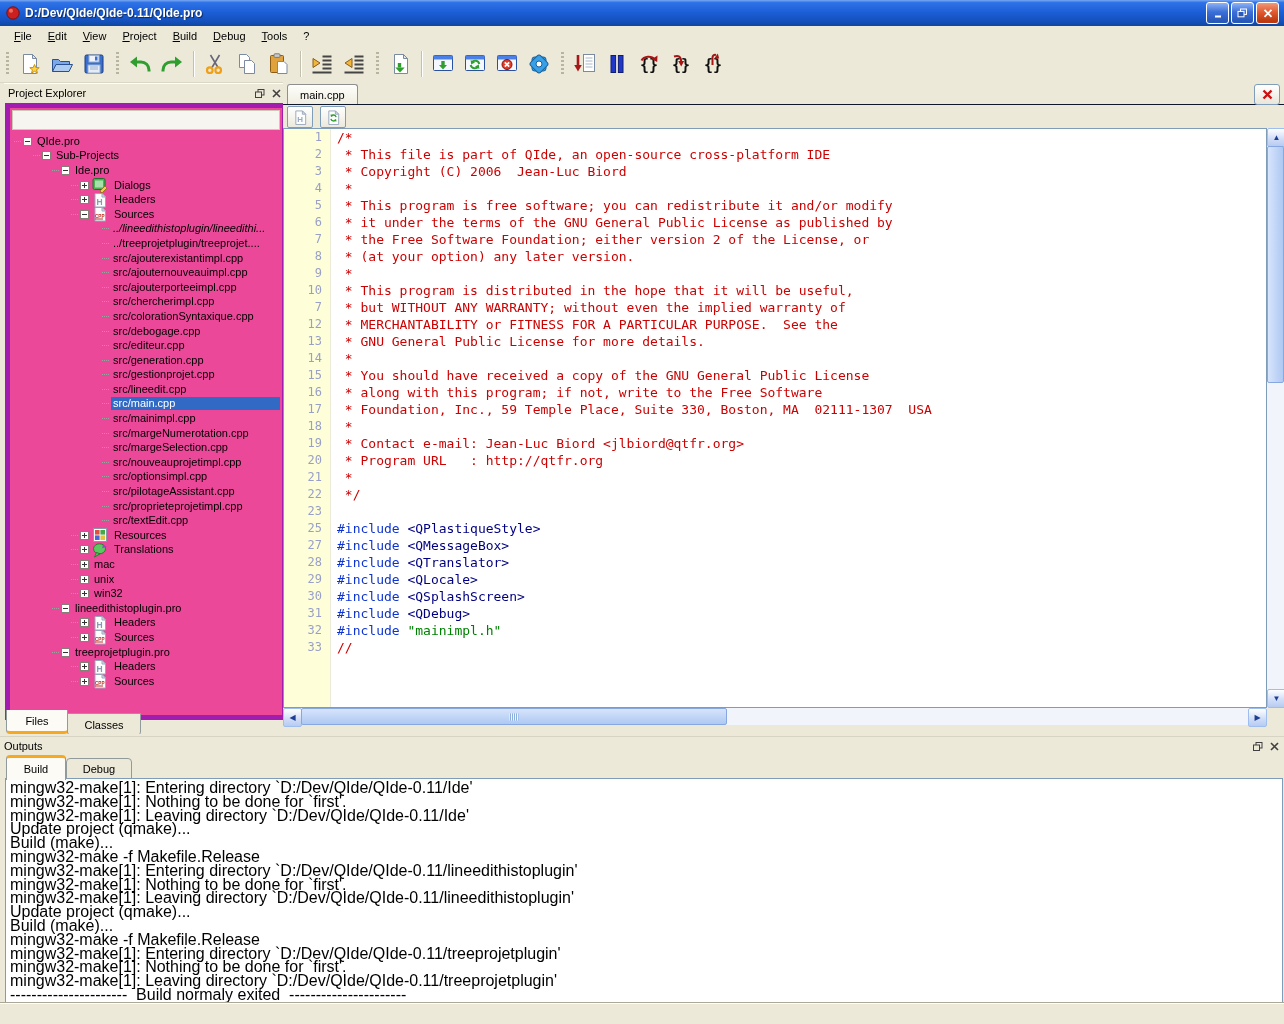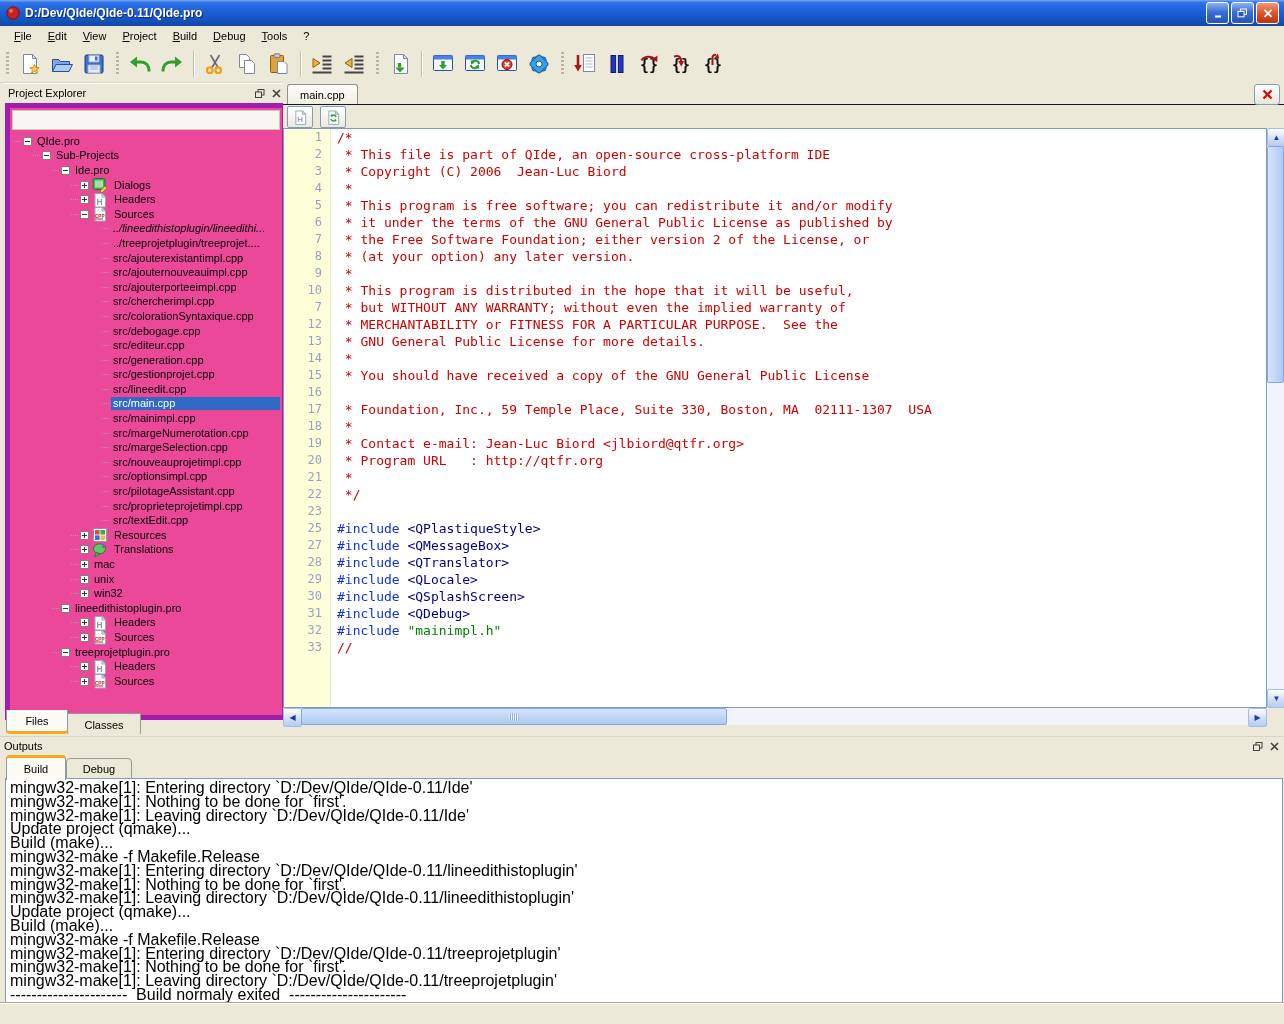--- a/index.html
+++ b/index.html
@@ -764,20 +764,21 @@
         <div class="cl">
           <span class="ln">14</span>
           <span class="lt"><span class="s-com"> *</span></span>
         </div>
         <div class="cl">
           <span class="ln">15</span>
           <span class="lt"><span class="s-com"> * You should have received a copy of the GNU General Public License</span></span>
         </div>
         <div class="cl">
           <span class="ln">16</span>
+          <span class="lt"><span class="s-com"> * along with this program; if not, write to the Free Software</span></span>
         </div>
         <div class="cl">
           <span class="ln">17</span>
           <span class="lt"><span class="s-com"> * Foundation, Inc., 59 Temple Place, Suite 330, Boston, MA  02111-1307  USA</span></span>
         </div>
         <div class="cl">
           <span class="ln">18</span>
           <span class="lt"><span class="s-com"> *</span></span>
         </div>
         <div class="cl">

